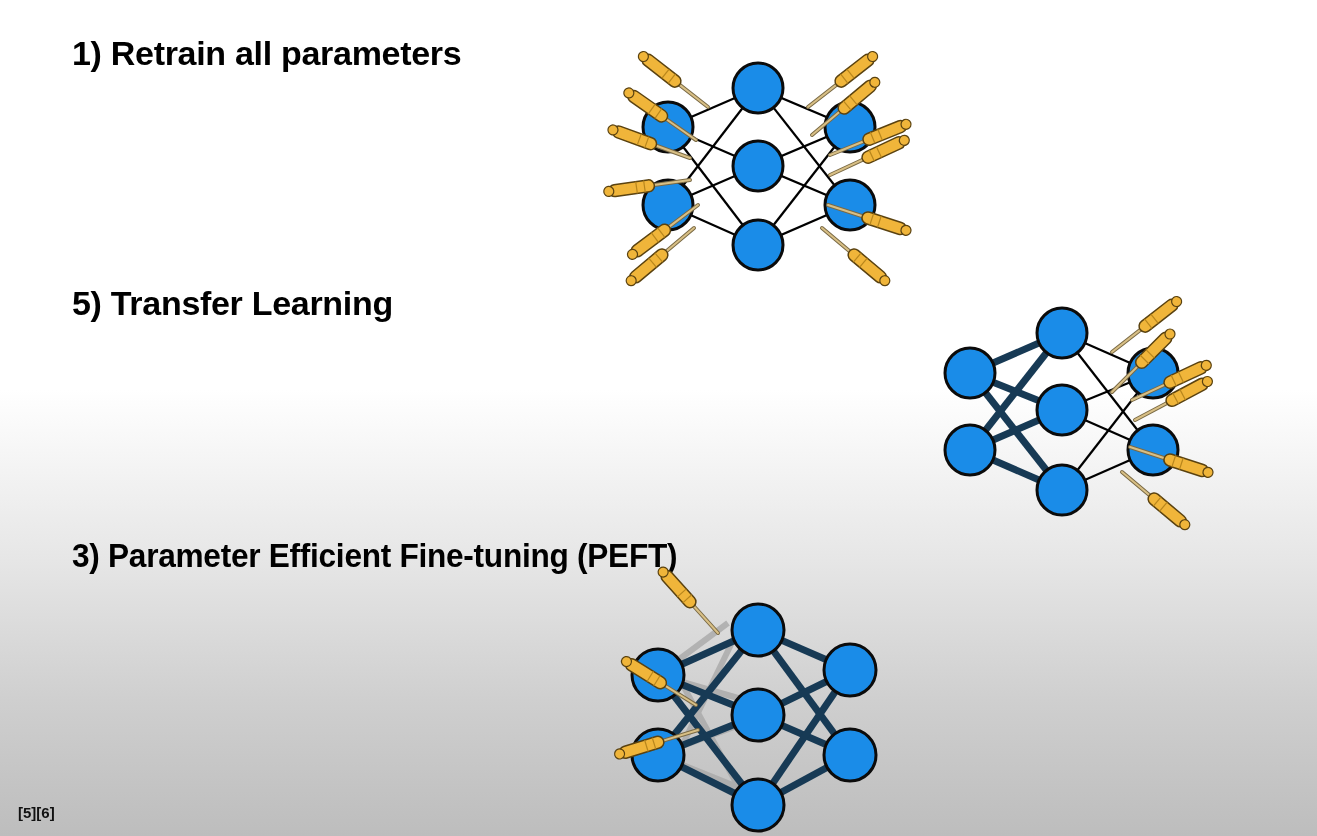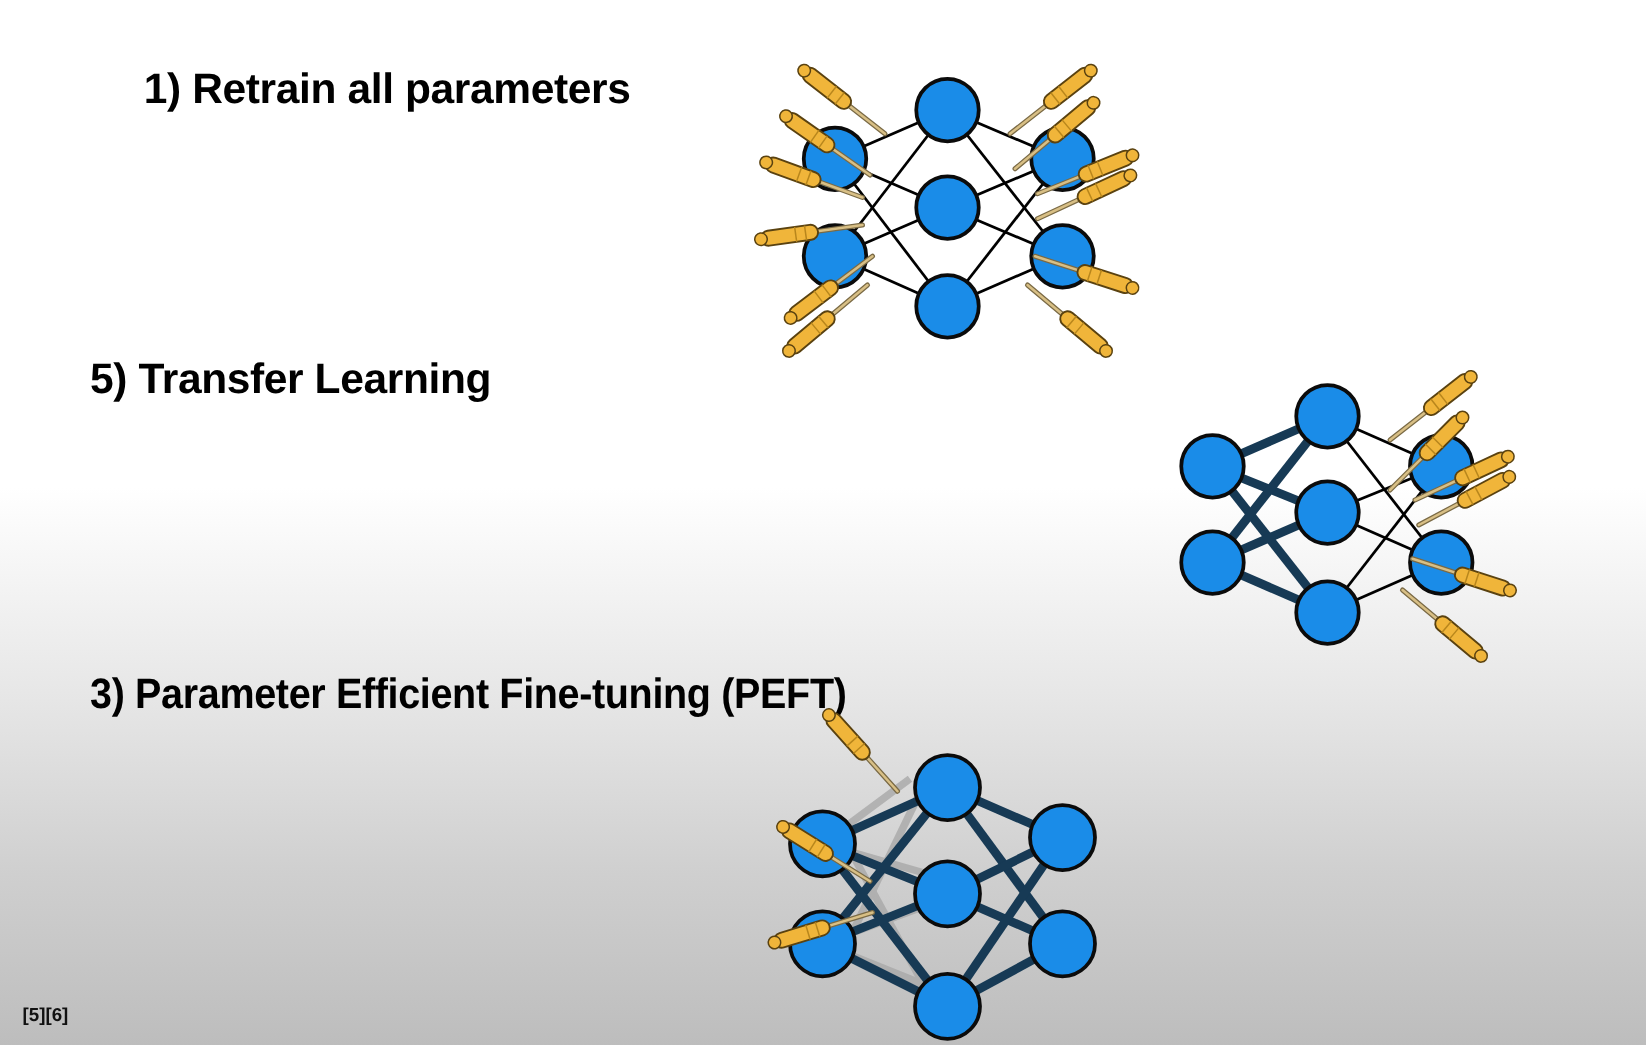--- a/index.html
+++ b/index.html
@@ -5,21 +5,21 @@
   html, body { margin:0; padding:0; }
   body {
     width:1317px; height:836px; overflow:hidden; position:relative;
     background: linear-gradient(to bottom, #ffffff 0px, #ffffff 390px, #e6e6e6 560px, #cfcfcf 700px, #bdbdbd 836px);
     font-family: "Liberation Sans", "DejaVu Sans", sans-serif;
   }
   .heading {
     position:absolute; font-weight:bold; color:#000; font-size:34px;
     letter-spacing:-0.3px; white-space:nowrap;
   }
-  #h1 { left:72px; top:52px;margin-left:43px; }
+  #h1 { left:72px; top:34px; }
   #h2 { left:72px; top:284px; }
   #h3 { left:72px; top:536px; transform:scaleX(0.93); transform-origin:left; }
   #cite { position:absolute; left:18px; top:804px; font-weight:bold; font-size:15px; color:#111;text-align:right; }
   svg.net { position:absolute; left:0; top:0; }
 </style>
 </head>
 <body>
 
 <div id="h1" class="heading">1) Retrain all parameters</div>
 <div id="h2" class="heading">5) Transfer Learning</div>

